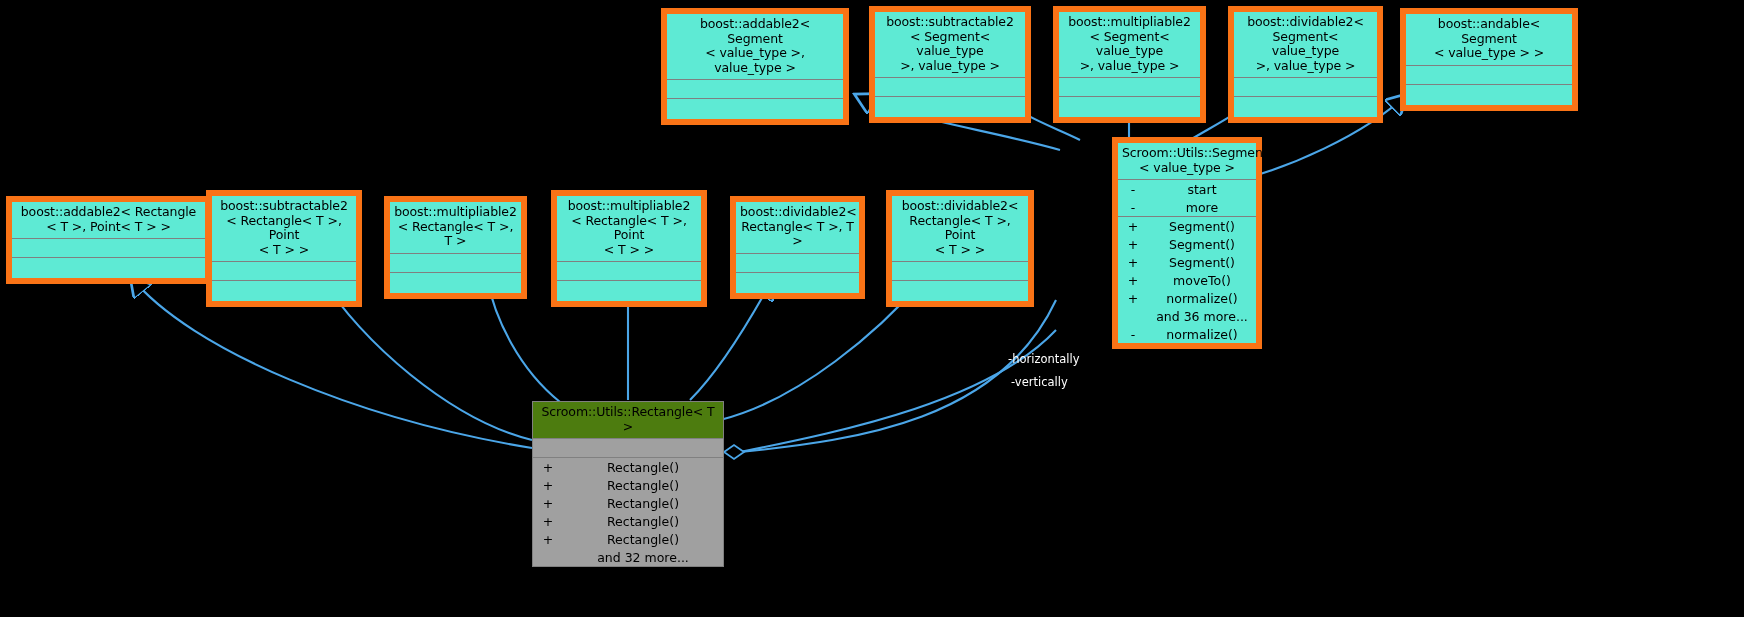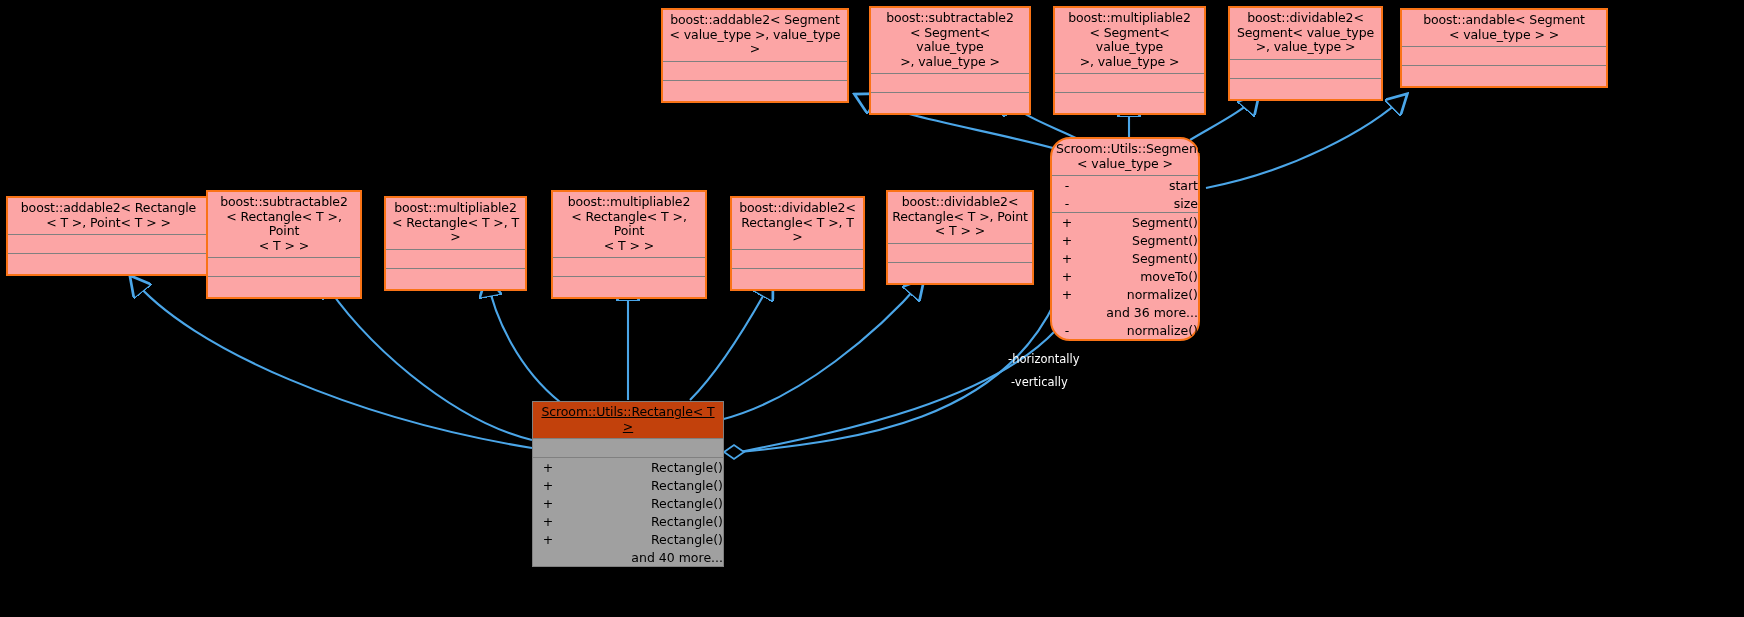--- a/index.html
+++ b/index.html
@@ -1,33 +1,33 @@
 <!DOCTYPE html>
 <html><head>
 <meta charset="utf-8">
 <style>
   html,body{margin:0;padding:0;background:#000;}
   body{width:1744px;height:617px;position:relative;overflow:hidden;
        font-family:"DejaVu Sans","Liberation Sans",sans-serif;}
   #canvas{position:absolute;inset:0;width:1744px;height:617px;}
   svg.edges{position:absolute;left:0;top:0;width:1744px;height:617px;overflow:visible;}
 
-  .node{position:absolute;box-sizing:border-box;border:2px solid #f97316;
-        background:#fca5a5;color:#000;}
+  .node{position:absolute;box-sizing:border-box;border:6px solid #f97316;
+        background:#5eead4;color:#000;}
   .node .title{padding:3px 4px 4px;text-align:center;font-size:12.5px;
         line-height:14.5px;letter-spacing:-0.1px;white-space:pre-line;}
   .node .sep{border-top:1px solid #808080;}
   .node .row{display:flex;align-items:center;height:18px;}
   .node .vis{width:30px;text-align:center;flex:0 0 30px;font-size:12.5px;}
-  .node .mem{flex:1 1 auto;text-align:right;font-size:12.5px;}
+  .node .mem{flex:1 1 auto;text-align:center;font-size:12.5px;}
   .empty{height:18px;}
   .empty2{height:20px;}
 
   .node.highlight{background:#a0a0a0;border:1px solid #808080;}
-  .node.highlight .title{background:#c2410c;text-decoration:underline;}
+  .node.highlight .title{background:#4d7c0f;}
 
   .edge-label{position:absolute;color:#ffffff;font-size:11.5px;
         line-height:14px;white-space:pre;letter-spacing:0px;}
 </style>
 </head>
 <body>
 
 <div id="canvas">
 
   <svg class="edges" viewBox="0 0 1744 617">
@@ -82,38 +82,38 @@
   </div>
 
   <div class="node" style="left:1228px;top:6px;width:155px;">
     <div class="title">boost::dividable2&lt;
 Segment&lt; value_type
 &gt;, value_type &gt;</div>
     <div class="sep empty"></div>
     <div class="sep empty2"></div>
   </div>
 
-  <div class="node" style="left:1400px;top:8px;width:208px;">
+  <div class="node" style="left:1400px;top:8px;width:178px;">
     <div class="title">boost::andable&lt; Segment
 &lt; value_type  &gt; &gt;</div>
     <div class="sep empty"></div>
     <div class="sep empty2"></div>
   </div>
 
-  <div class="node" style="left:1050px;top:137px;width:150px;border-radius:20px;">
+  <div class="node" style="left:1112px;top:137px;width:150px;">
     <div class="title">Scroom::Utils::Segment
 &lt; value_type &gt;</div>
     <div class="sep">
       <div class="row">
         <span class="vis">-</span>
         <span class="mem">start</span>
       </div>
       <div class="row">
         <span class="vis">-</span>
-        <span class="mem">size</span>
+        <span class="mem">more</span>
       </div>
     </div>
     <div class="sep">
       <div class="row">
         <span class="vis">+</span>
         <span class="mem">Segment()</span>
       </div>
       <div class="row">
         <span class="vis">+</span>
         <span class="mem">Segment()</span>
@@ -205,21 +205,21 @@
       <div class="row">
         <span class="vis">+</span>
         <span class="mem">Rectangle()</span>
       </div>
       <div class="row">
         <span class="vis">+</span>
         <span class="mem">Rectangle()</span>
       </div>
       <div class="row">
         <span class="vis"></span>
-        <span class="mem">and 40 more...</span>
+        <span class="mem">and 32 more...</span>
       </div>
     </div>
   </div>
 
   <div class="edge-label" style="left:1008px;top:352px;">-horizontally</div>
   <div class="edge-label" style="left:1011px;top:366px;margin-top:9px;">-vertically</div>
 
 </div>
 
 </body></html>

